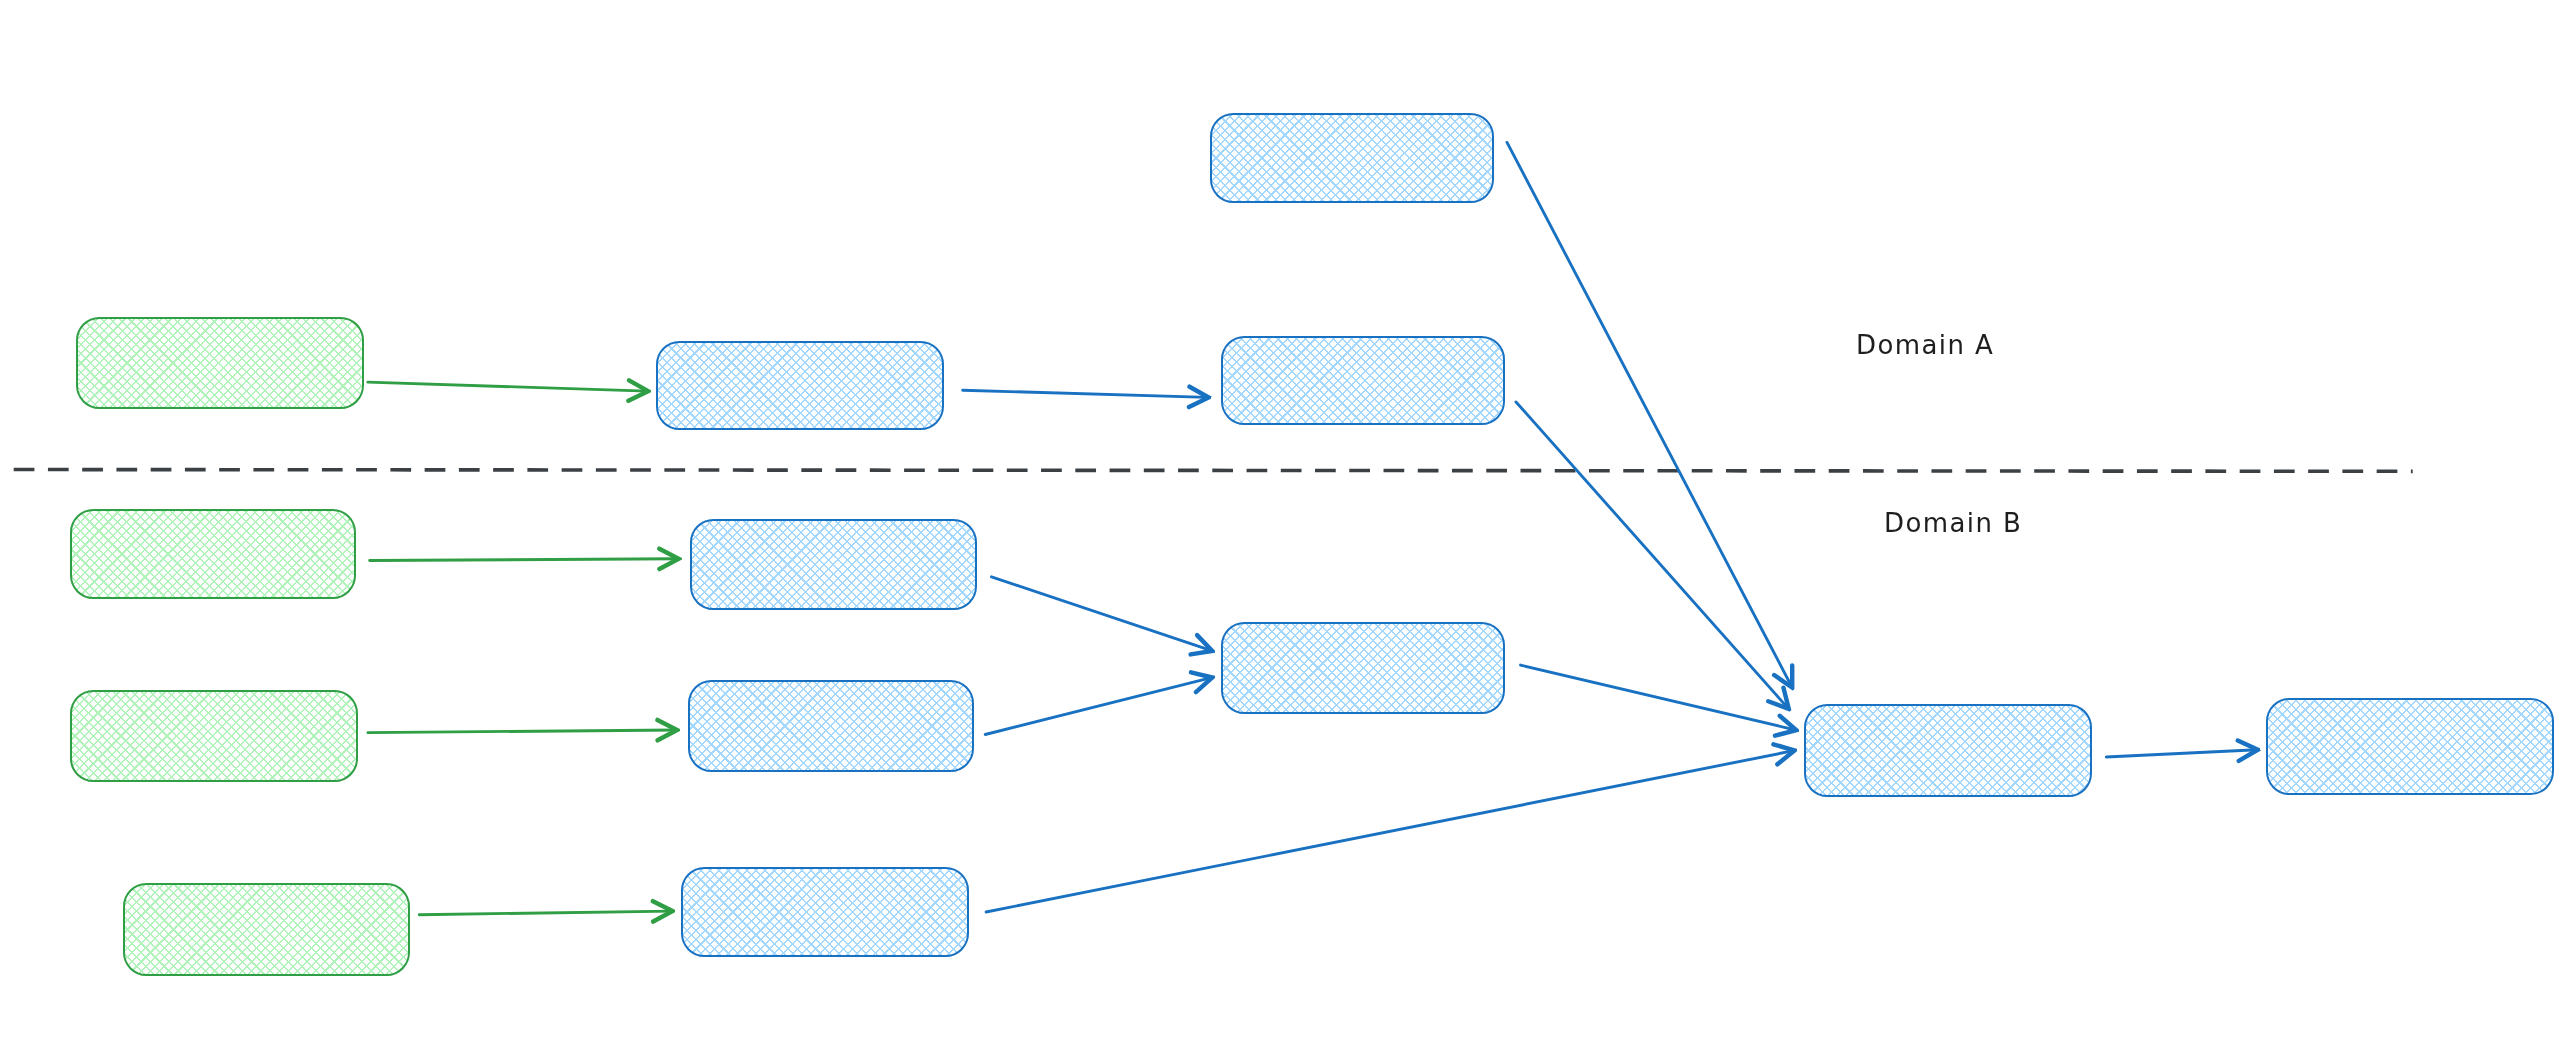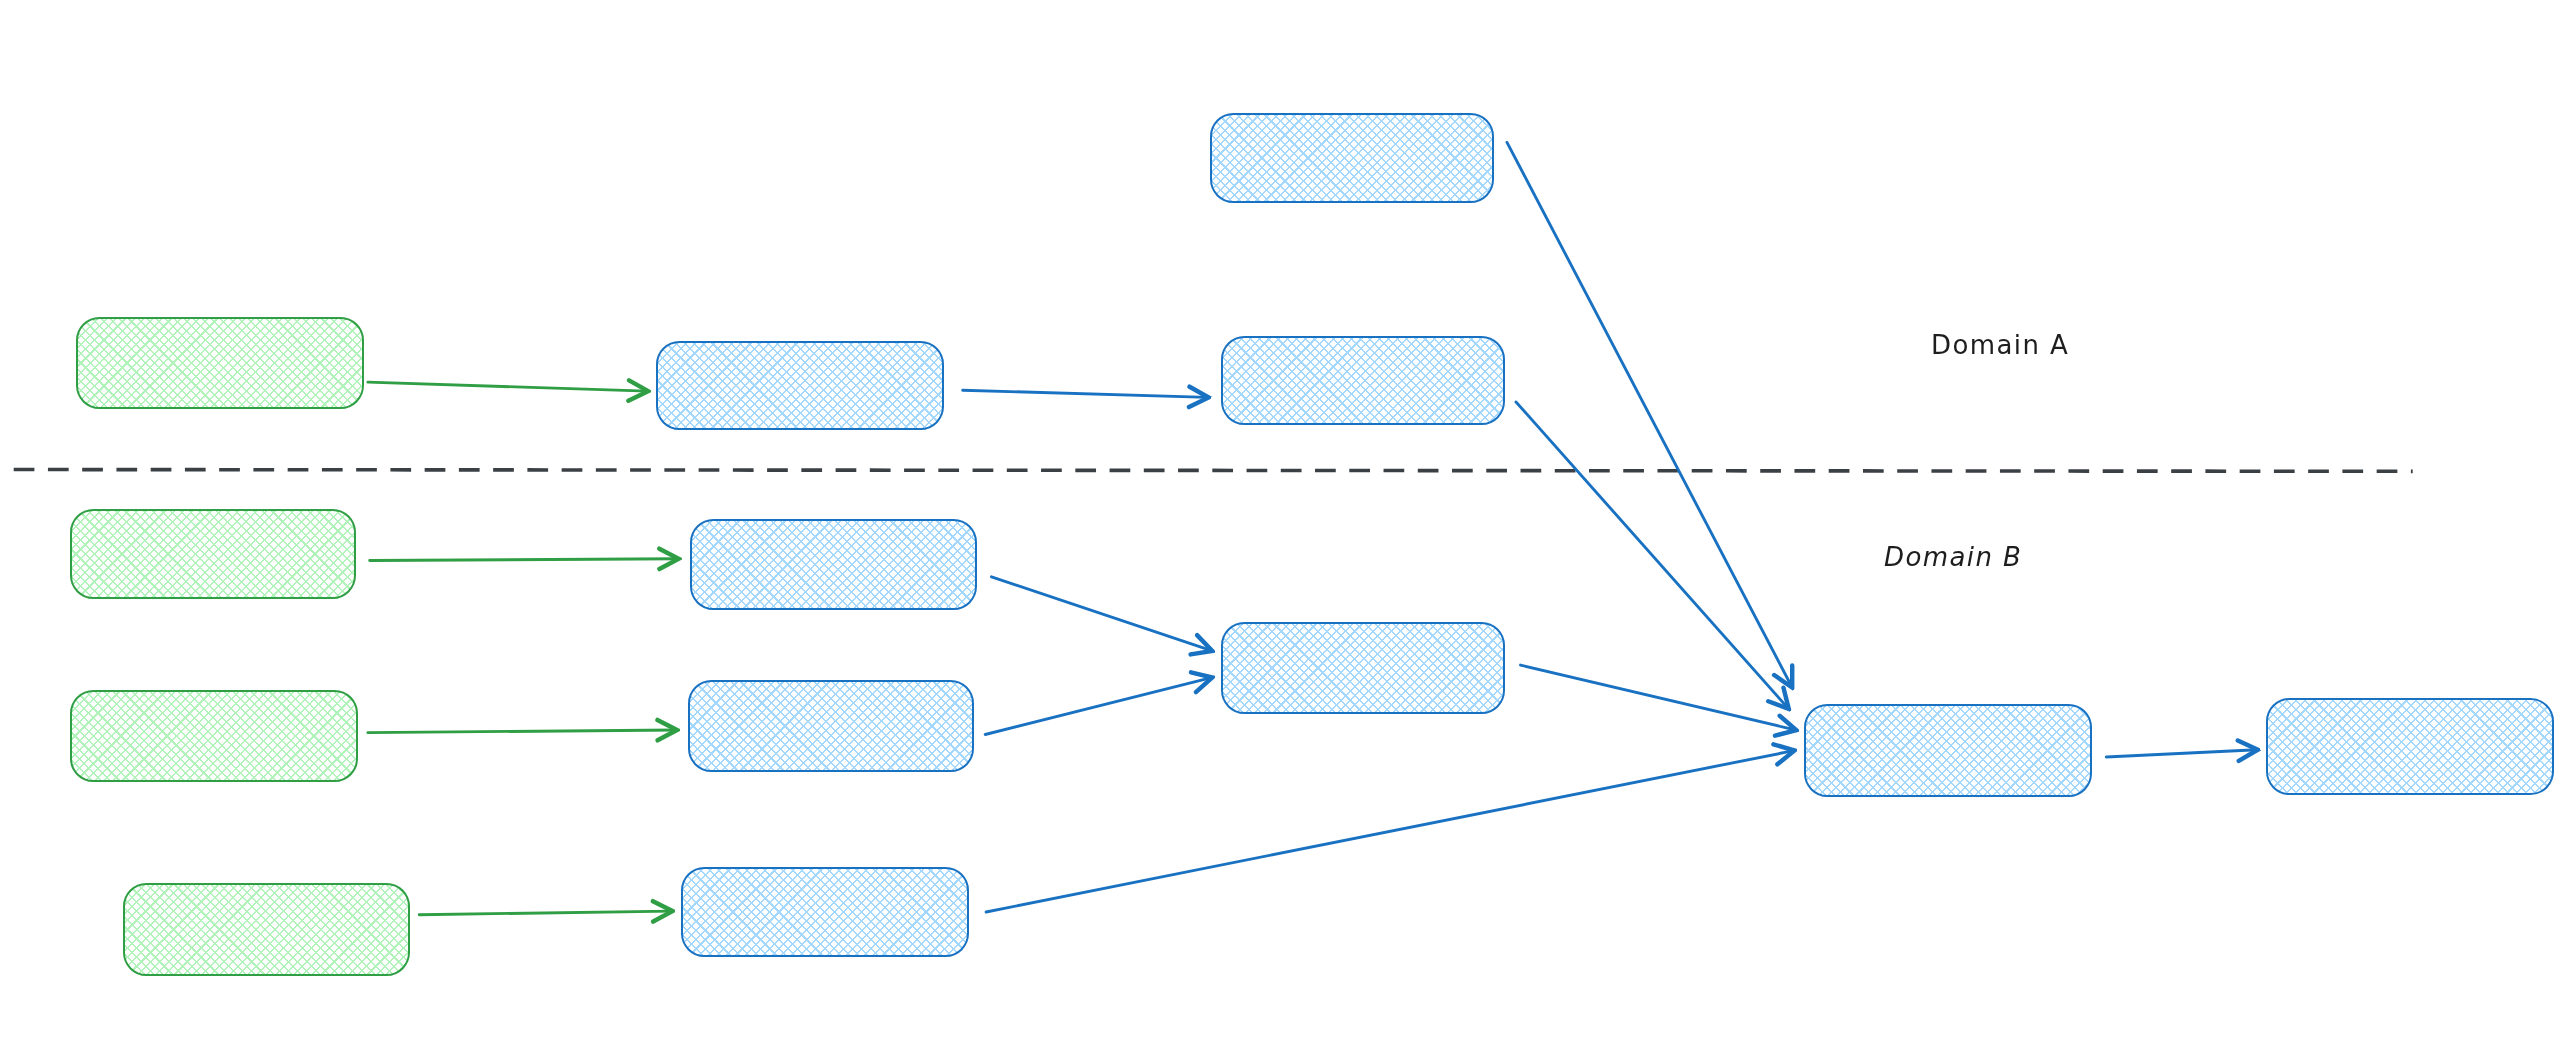--- a/index.html
+++ b/index.html
@@ -97,17 +97,17 @@
   <div class="node green" style="left:70px;   top:509px; width:286px; height:90px;"></div>
   <div class="node blue" style="left:690px;  top:519px; width:287px; height:91px;"></div>
   <div class="node green" style="left:70px;   top:690px; width:288px; height:92px;"></div>
   <div class="node blue" style="left:688px;  top:680px; width:286px; height:92px;"></div>
   <div class="node blue" style="left:1221px; top:622px; width:284px; height:92px;"></div>
   <div class="node green" style="left:123px;  top:883px; width:287px; height:93px;"></div>
   <div class="node blue" style="left:681px;  top:867px; width:288px; height:90px;"></div>
   <div class="node blue" style="left:1804px; top:704px; width:288px; height:93px;"></div>
   <div class="node blue" style="left:2266px; top:698px; width:288px; height:97px;"></div>
 
-  <div class="domain-label" style="left:1931px; top:330px;">Domain A</div>
-  <div class="domain-label" style="left:1884px; top:542px;font-style:italic;">Domain B</div>
+  <div class="domain-label" style="left:1856px; top:330px;">Domain A</div>
+  <div class="domain-label" style="left:1884px; top:508px;">Domain B</div>
 
 </div>
 
 
 </body></html>

